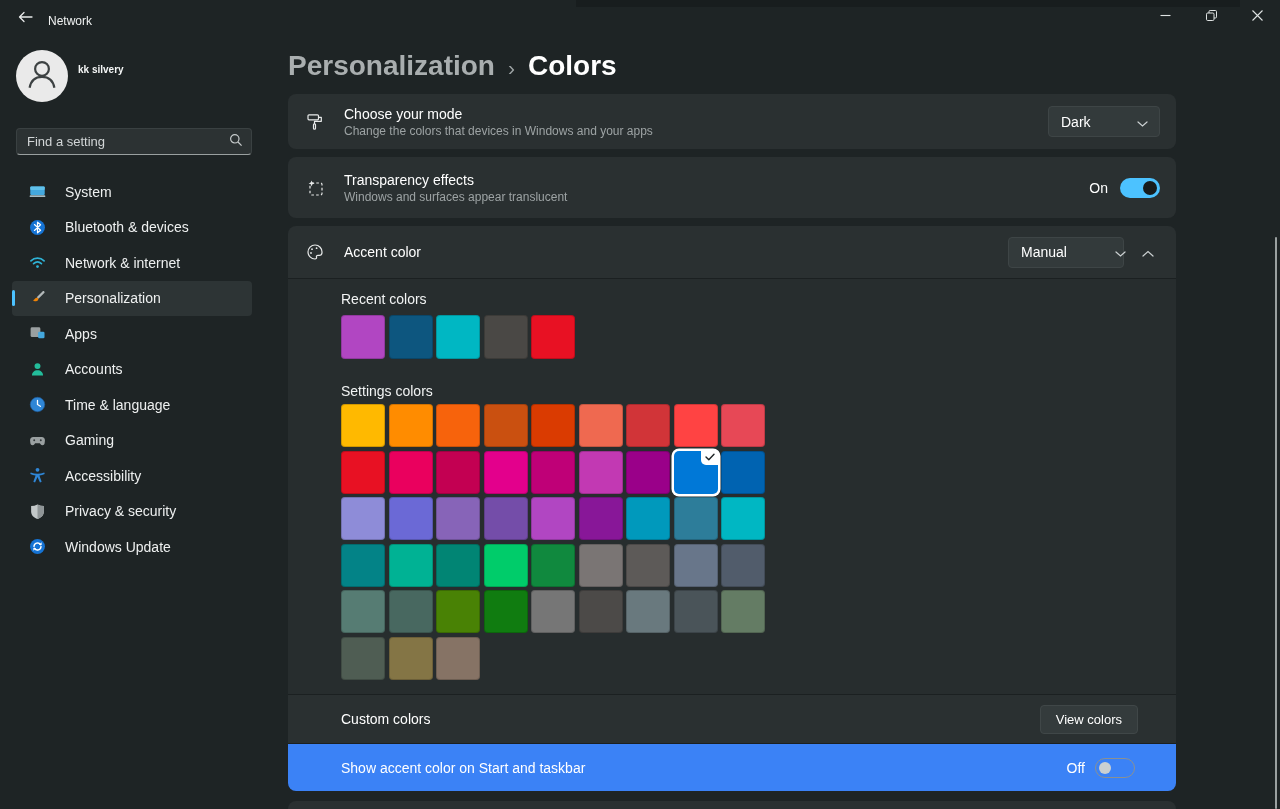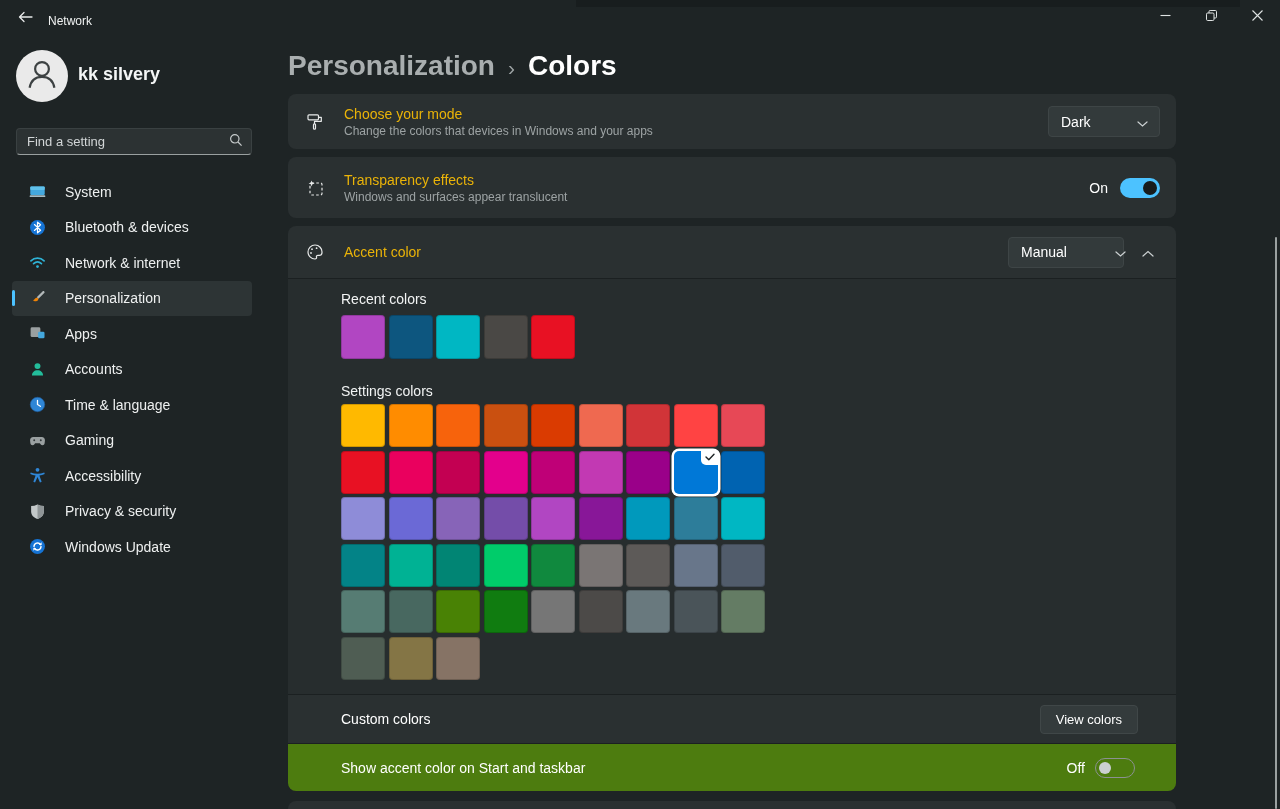--- a/index.html
+++ b/index.html
@@ -11,41 +11,41 @@
     position:relative;
   }
   
   .top-strip { position:absolute; left:576px; top:0; width:664px; height:7px; background:#181d1e; }
   .back-btn { position:absolute; left:10px; top:4px; width:30px; height:28px; display:flex; align-items:center; justify-content:center; border-radius:4px; }
   .app-title { position:absolute; left:48px; top:14px; font-size:12px; color:#f0f2f2; }
   .win-controls { position:absolute; right:0; top:0; display:flex; }
   .win-btn { width:46px; height:32px; display:flex; align-items:center; justify-content:center; }
   
   .avatar { position:absolute; left:16px; top:50px; width:52px; height:52px; border-radius:50%; background:#eaeaea; display:flex; align-items:center; justify-content:center; }
-  .user-name { position:absolute; left:78px; top:64px; font-size:18px; font-weight:bold; color:#f4f6f6; }
+  .user-name { position:absolute; left:78px; top:64px; font-size:10px; font-weight:bold; color:#f4f6f6; }
   .search-box { position:absolute; left:16px; top:128px; width:236px; height:27px; background:#2c3233; border:1px solid #3a4142; border-bottom:1px solid #9aa0a0; border-radius:4px; display:flex; align-items:center; padding:0 8px 0 10px; }
   .search-box input { flex:1; background:transparent; border:none; outline:none; font-family:"Liberation Sans", sans-serif; font-size:13px; color:#d9dcdd; }
   .search-box input::placeholder { color:#d2d6d7; opacity:1; }
   .nav { position:absolute; left:12px; top:174px; width:240px; }
   .nav-item { height:35.5px; display:flex; align-items:center; gap:19px; padding-left:17px; border-radius:4px; position:relative; cursor:default; }
   .nav-item.selected { background:#2d3435; }
   .accent-pill { position:absolute; left:0px; top:50%; transform:translateY(-50%); width:3px; height:16px; border-radius:2px; background:#4CC2FF; display:none; }
   .nav-item.selected .accent-pill { display:block; }
   .nav-icon { width:17px; height:17px; flex:none; display:flex; align-items:center; justify-content:center; }
   .nav-icon svg { width:17px; height:17px; }
   .nav-label { font-size:14px; color:#eef0f0; white-space:nowrap; }
   
   .breadcrumb { position:absolute; left:288px; top:50px; display:flex; align-items:center; gap:13px; font-size:28px; font-weight:600; }
   .crumb-parent { color:#a9aeaf; }
   .crumb-sep { color:#9da3a4; font-size:21px; padding-top:3px; font-weight:400; }
   .crumb-current { color:#ffffff; }
   .card { position:absolute; left:288px; width:888px; background:#2a3031; border-radius:8px; }
   .row { display:flex; align-items:center; padding:0 16px; height:100%; }
   .row-icon { width:22px; height:22px; margin-right:18px; display:flex; align-items:center; justify-content:center; flex:none; }
-  .card-title { font-size:14px; color:#eab308; line-height:18px; }
+  .card-title { font-size:14px; color:#ffffff; line-height:18px; }
   .card-sub { font-size:12px; color:#9da3a4; line-height:16px; }
   .right-controls { margin-left:auto; display:flex; align-items:center; gap:12px; }
   .dropdown { height:31px; background:#333a3b; border:1px solid #3e4546; border-radius:4px; display:flex; align-items:center; justify-content:space-between; padding:0 11px 0 12px; font-size:14px; color:#ffffff; }
   .dd-mode { width:112px; }
   .dd-accent { width:116px;gap:48px; }
   .state-label { font-size:14px; color:#ffffff; }
   .toggle { width:40px; height:20px; border-radius:10px; position:relative; flex:none; }
   .toggle.on { background:#4CC2FF; }
   .toggle.on .knob { position:absolute; right:3px; top:3px; width:14px; height:14px; border-radius:50%; background:#171c1d; }
   .toggle.off { background:transparent; border:1px solid #8b9192; }
@@ -57,21 +57,21 @@
   .section-label { font-size:14px; color:#f2f4f4; line-height:17px; }
   .swatch-row { display:flex; gap:3.5px; margin-top:7px; }
   .swatch { width:44px; height:44px; border-radius:4px; box-shadow: inset 0 0 0 1px rgba(0,0,0,0.18); }
   .grid-label { margin-top:24px; }
   .color-grid { margin-top:4px; display:grid; grid-template-columns:repeat(9, 44px); gap:3.5px; width:424px; }
   .color-grid .swatch { height:43px; }
   .swatch.selected { box-shadow: 0 0 0 2.5px #ffffff; border-radius:5px; position:relative; z-index:2; }
   .notch { position:absolute; top:-1px; right:-1px; width:18px; height:15px; background:#ffffff; border-radius:0 4px 0 5px; display:flex; align-items:center; justify-content:center; }
   .acc-custom { height:48px; background:#2a3031; }
   .acc-custom .row { padding:0 38px 0 53px; }
-  .acc-start { height:48px; background:#4d7c0f; border-top:1px solid #1b2021; border-radius:0 0 8px 8px; }
+  .acc-start { height:48px; background:#3b82f6; border-top:1px solid #1b2021; border-radius:0 0 8px 8px; }
   .acc-start .row { padding:0 41px 0 53px; }
   .plain-label { font-size:14px; color:#ffffff; }
   .view-colors-btn { height:29px; padding:0 15px; background:#343b3c; border:1px solid #404748; border-radius:4px; font-size:13px; color:#ffffff; display:flex; align-items:center; font-family:"Liberation Sans", sans-serif; }
   .bottom-sliver { position:absolute; left:288px; top:801px; width:888px; height:43px; background:#2a3031; border-radius:8px 8px 0 0; }
   .scroll-thumb { position:absolute; right:3px; top:237px; bottom:0; width:2px; background:#9aa0a0; border-radius:1px; }
 </style>
 </head>
 <body>
 
 <div class="top-strip"></div>

